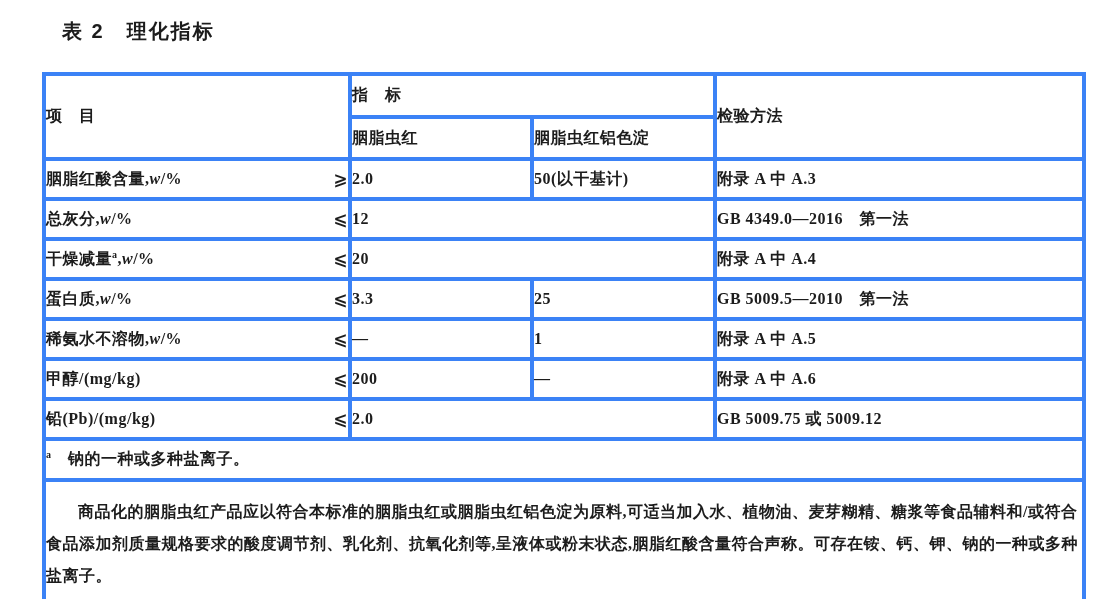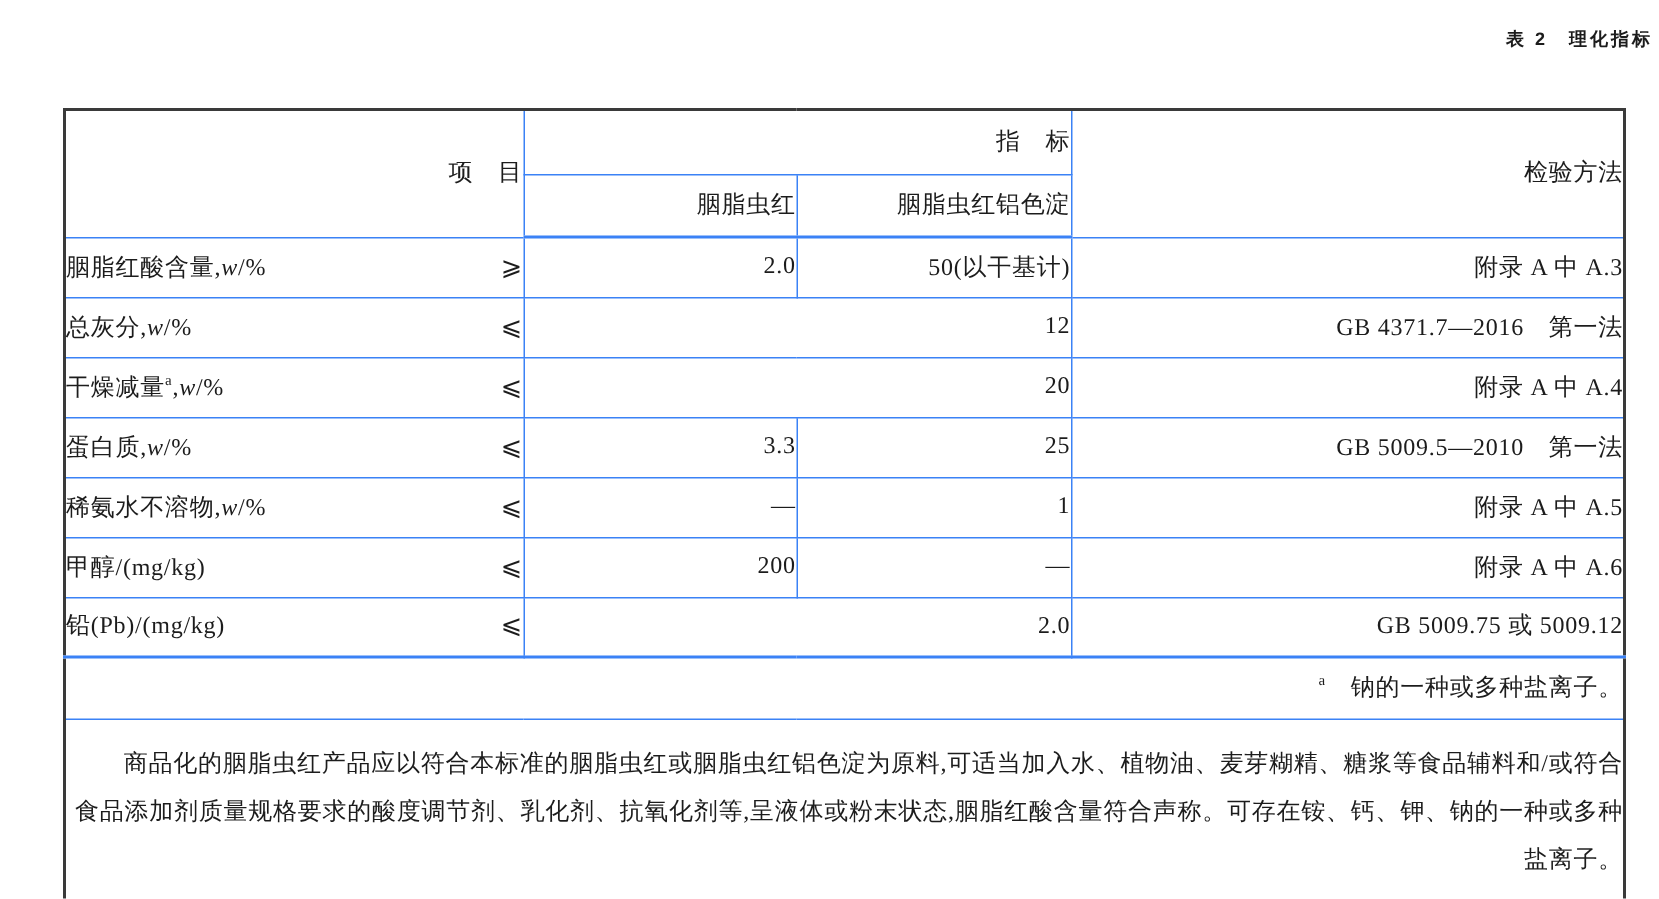--- a/index.html
+++ b/index.html
@@ -6,36 +6,36 @@
   body {
     width:1106px; height:599px;
     background:#ffffff;
     position:relative;
     font-family:"Liberation Serif","DejaVu Serif",serif;
     color:#1c1c1c;
     overflow:hidden;
   }
   .page-title {
     position:absolute; top:18px; left:62px; width:1040px;
-    text-align:right;
+    text-align:left;
     font-family:"Liberation Sans","DejaVu Sans",sans-serif;
-    font-weight:700; font-size:12px; letter-spacing:2px;
+    font-weight:700; font-size:20px; letter-spacing:2px;
   }
   table.spec {
     position:absolute; top:72px; left:42px;
     width:1040px;
     border-collapse:collapse;
     table-layout:fixed;
     border:2px solid #3a3a3a;
   }
   table.spec th, table.spec td {
-    border:1px solid #3b82f6;
-    font-weight:normal;
+    border:4px solid #3b82f6;
+    font-weight:bold;
     font-size:16px;
-    text-align:right;
+    text-align:left;
     vertical-align:middle;
     padding:0;
     letter-spacing:0.5px;
   }
   tr.hr1 { height:43px; }
   tr.hr2 { height:42px; }
   tr.body-row { height:40px; }
   tr.foot-row { height:41px; }
   tr.note-row { height:127px; }
   th.head-span { border-bottom-width:2px;margin-left:36px; }     
@@ -93,21 +93,21 @@
   </tr>
 
   <tr class="body-row">
     <td class="item-cell">
       <div class="item-flex">
         <span><span>总灰分</span><sup class="fn"></sup><span>,</span><span class="mvar">w</span><span>/%</span></span>
         <span class="op">⩽</span>
       </div>
     </td>
     <td colspan="2">12</td>
-    <td>GB 4371.7—2016　第一法</td>
+    <td>GB 4349.0—2016　第一法</td>
   </tr>
 
   <tr class="body-row">
     <td class="item-cell">
       <div class="item-flex">
         <span><span>干燥减量</span><sup class="fn">a</sup><span>,</span><span class="mvar">w</span><span>/%</span></span>
         <span class="op">⩽</span>
       </div>
     </td>
     <td colspan="2">20</td>

